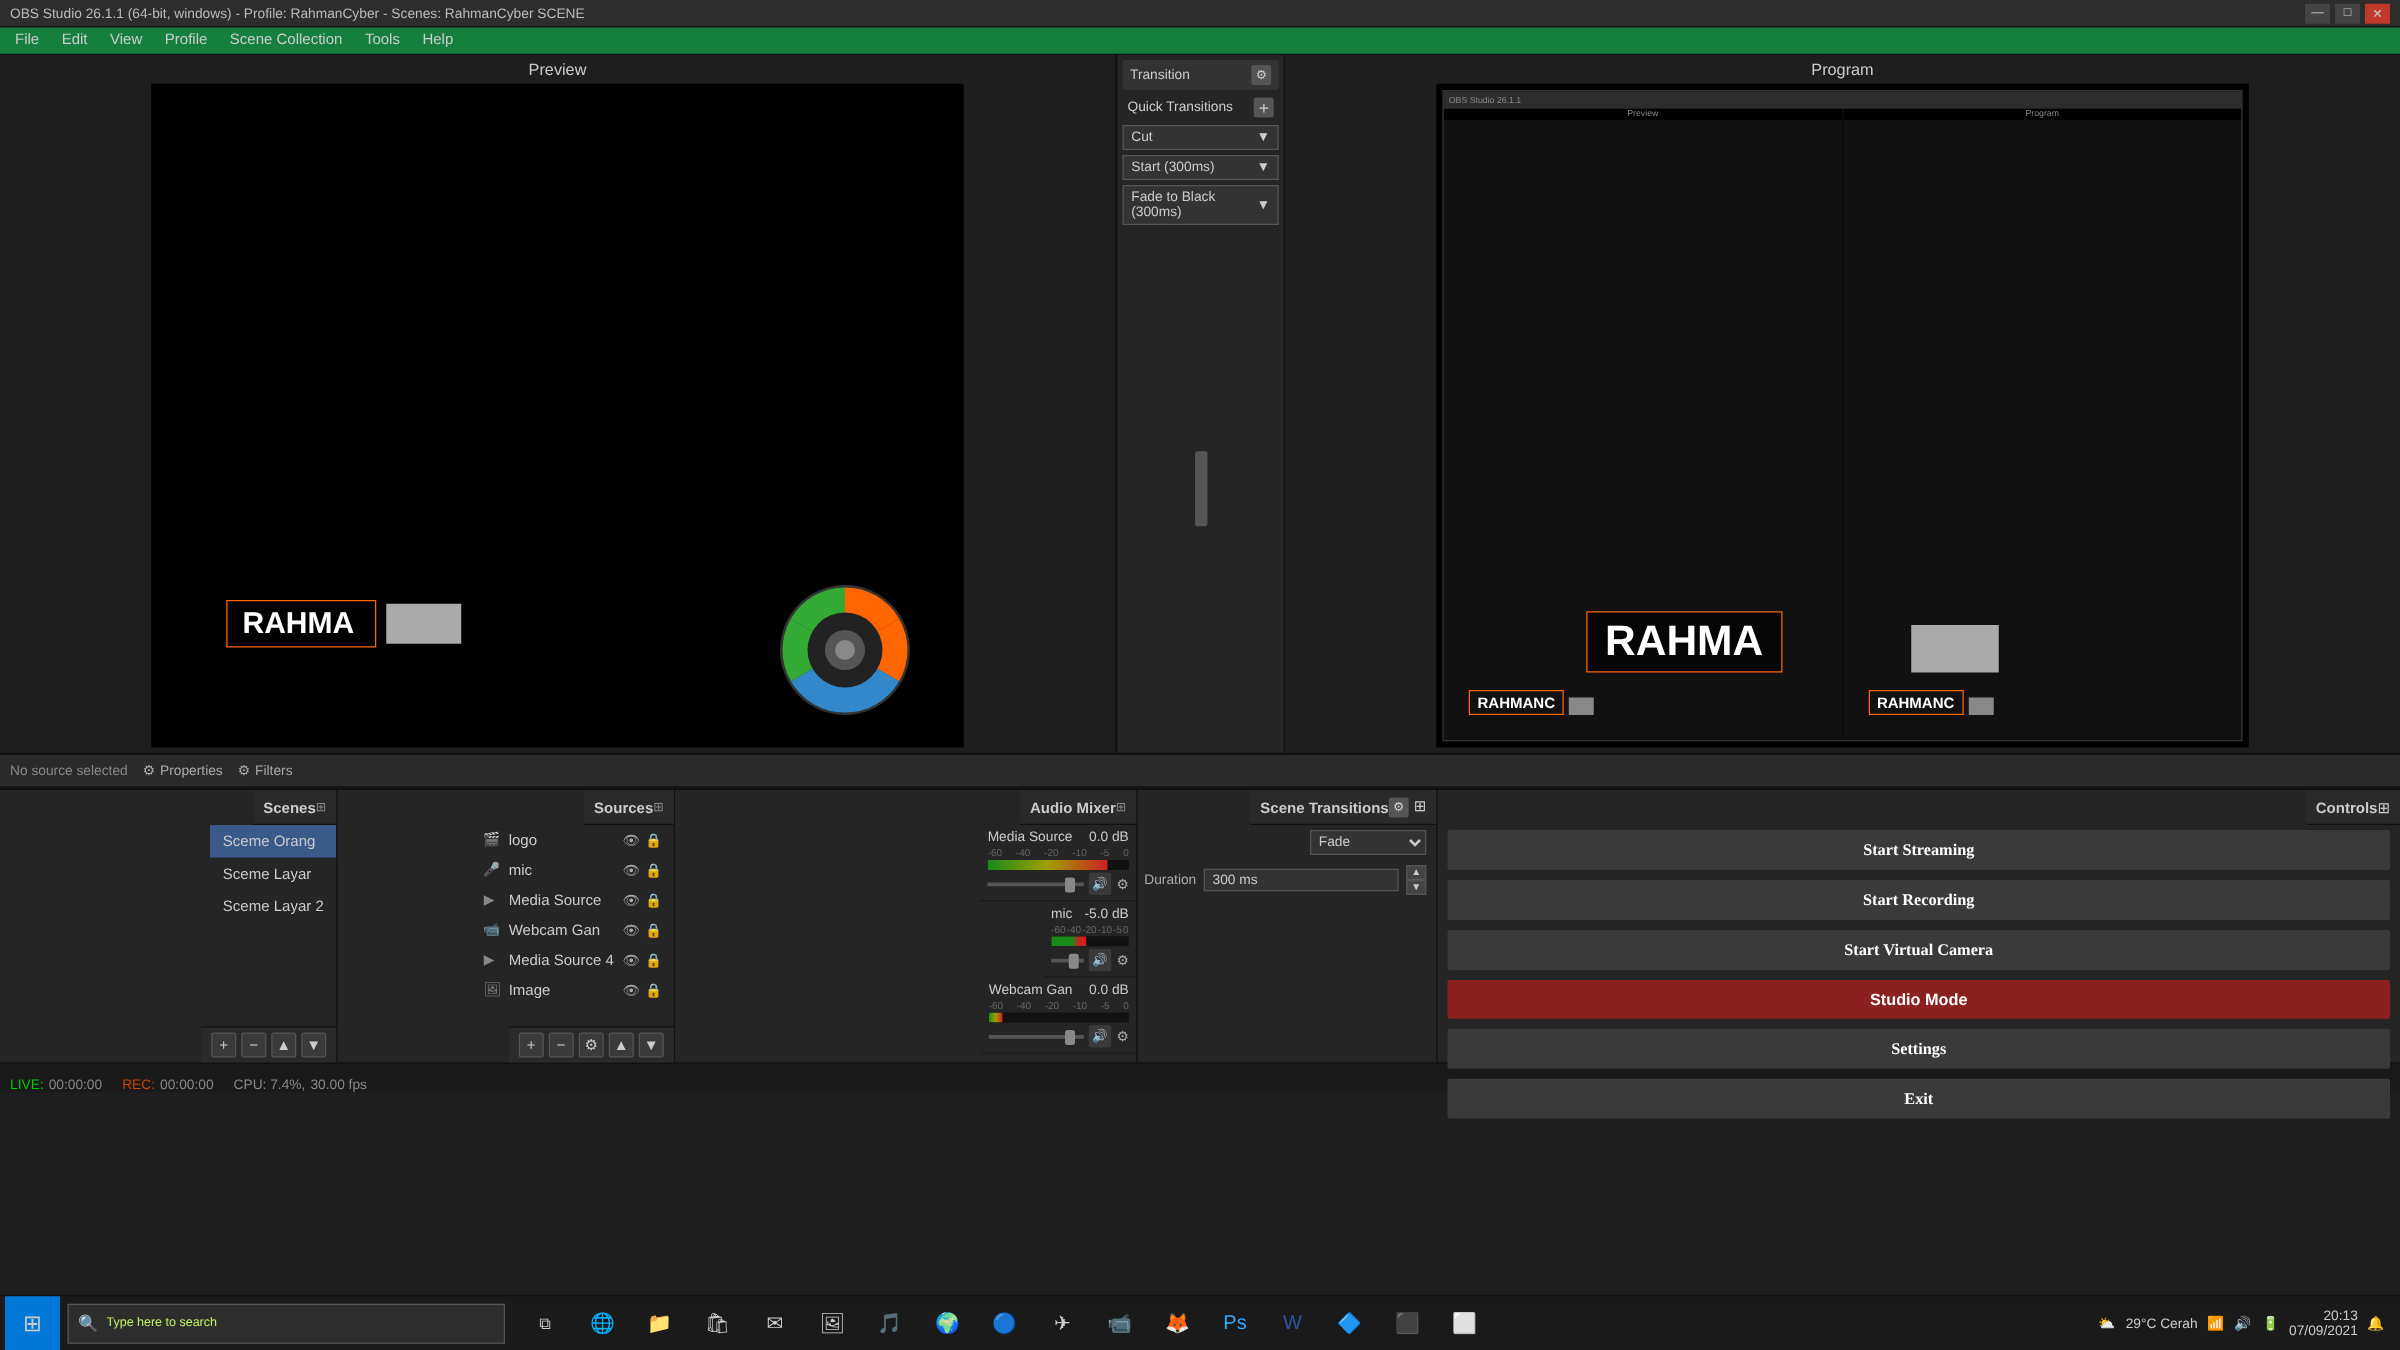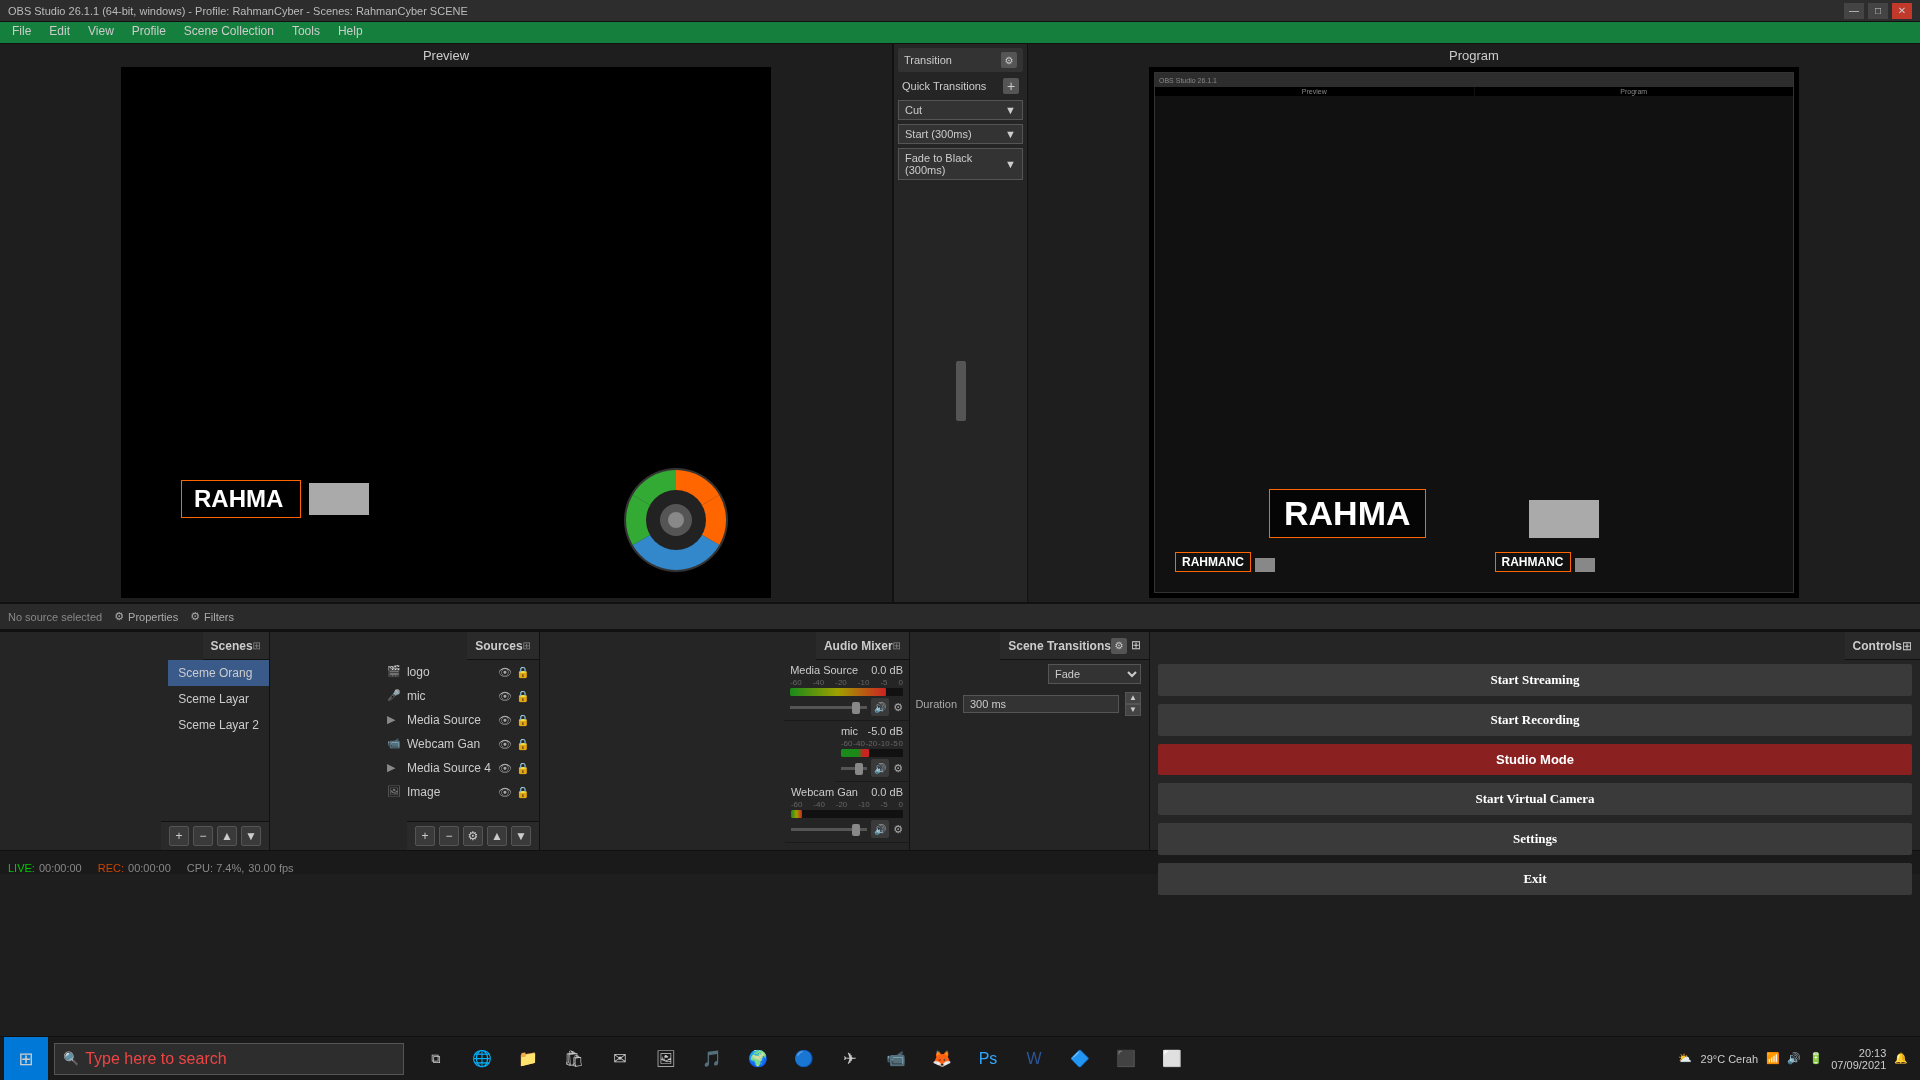--- a/index.html
+++ b/index.html
@@ -439,21 +439,21 @@
       background: #2d2d2d;
       border: 1px solid #555;
       display: flex;
       align-items: center;
       padding: 0 8px;
       gap: 6px;
       cursor: text;
       margin: 0 4px;
     }
     .search-icon-tb { color: #888; font-size: 13px; }
-    .search-placeholder { font-size: 16px; color: #ef4444; }
+    .search-placeholder { font-size: 10px; color: #bef264; }
     .taskbar-icons { display: flex; gap: 2px; margin-left: 4px; }
     .tb-icon {
       width: 44px; height: 44px;
       display: flex; align-items: center; justify-content: center;
       cursor: pointer;
       font-size: 16px;
       color: #ccc;
     }
     .taskbar-sys {
       margin-left: auto;
@@ -808,22 +808,22 @@
       </div>
     </div>
 
     <div class="panel" id="controls-panel" style="flex:1; border-right:none;">
       <div class="panel-header">
         <span class="panel-title">Controls</span>
         <span>⊞</span>
       </div>
       <button class="control-btn btn-dark">Start Streaming</button>
       <button class="control-btn btn-dark">Start Recording</button>
+      <button class="control-btn btn-dark">Start Virtual Camera</button>
       <button class="control-btn btn-red">Studio Mode</button>
-      <button class="control-btn btn-dark">Start Virtual Camera</button>
       <button class="control-btn btn-dark">Settings</button>
       <button class="control-btn btn-dark">Exit</button>
     </div>
 
   </div>
 </div>
 
 <div id="statusbar">
   <div class="status-item">
     <span class="status-live">LIVE:</span>

